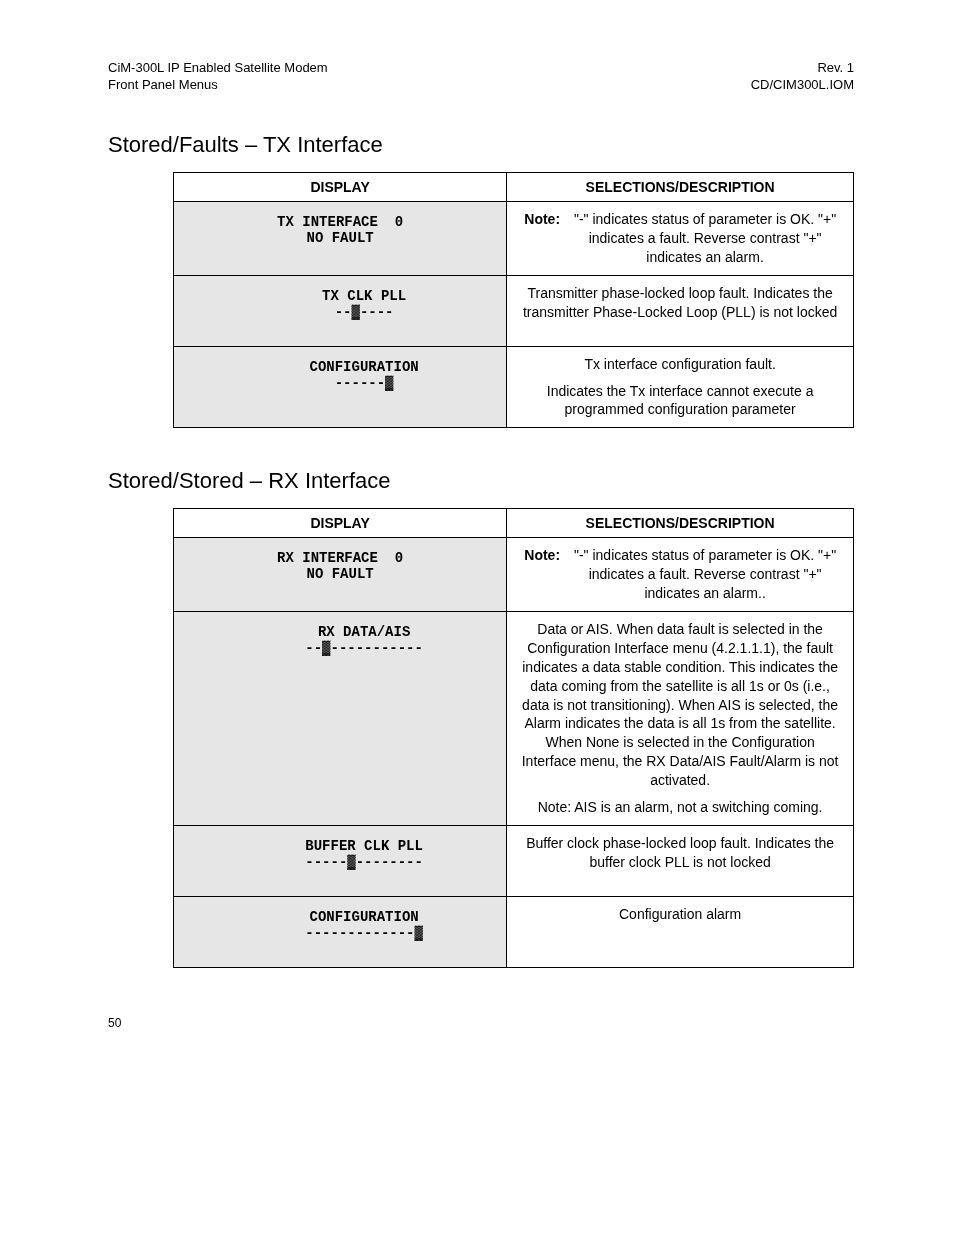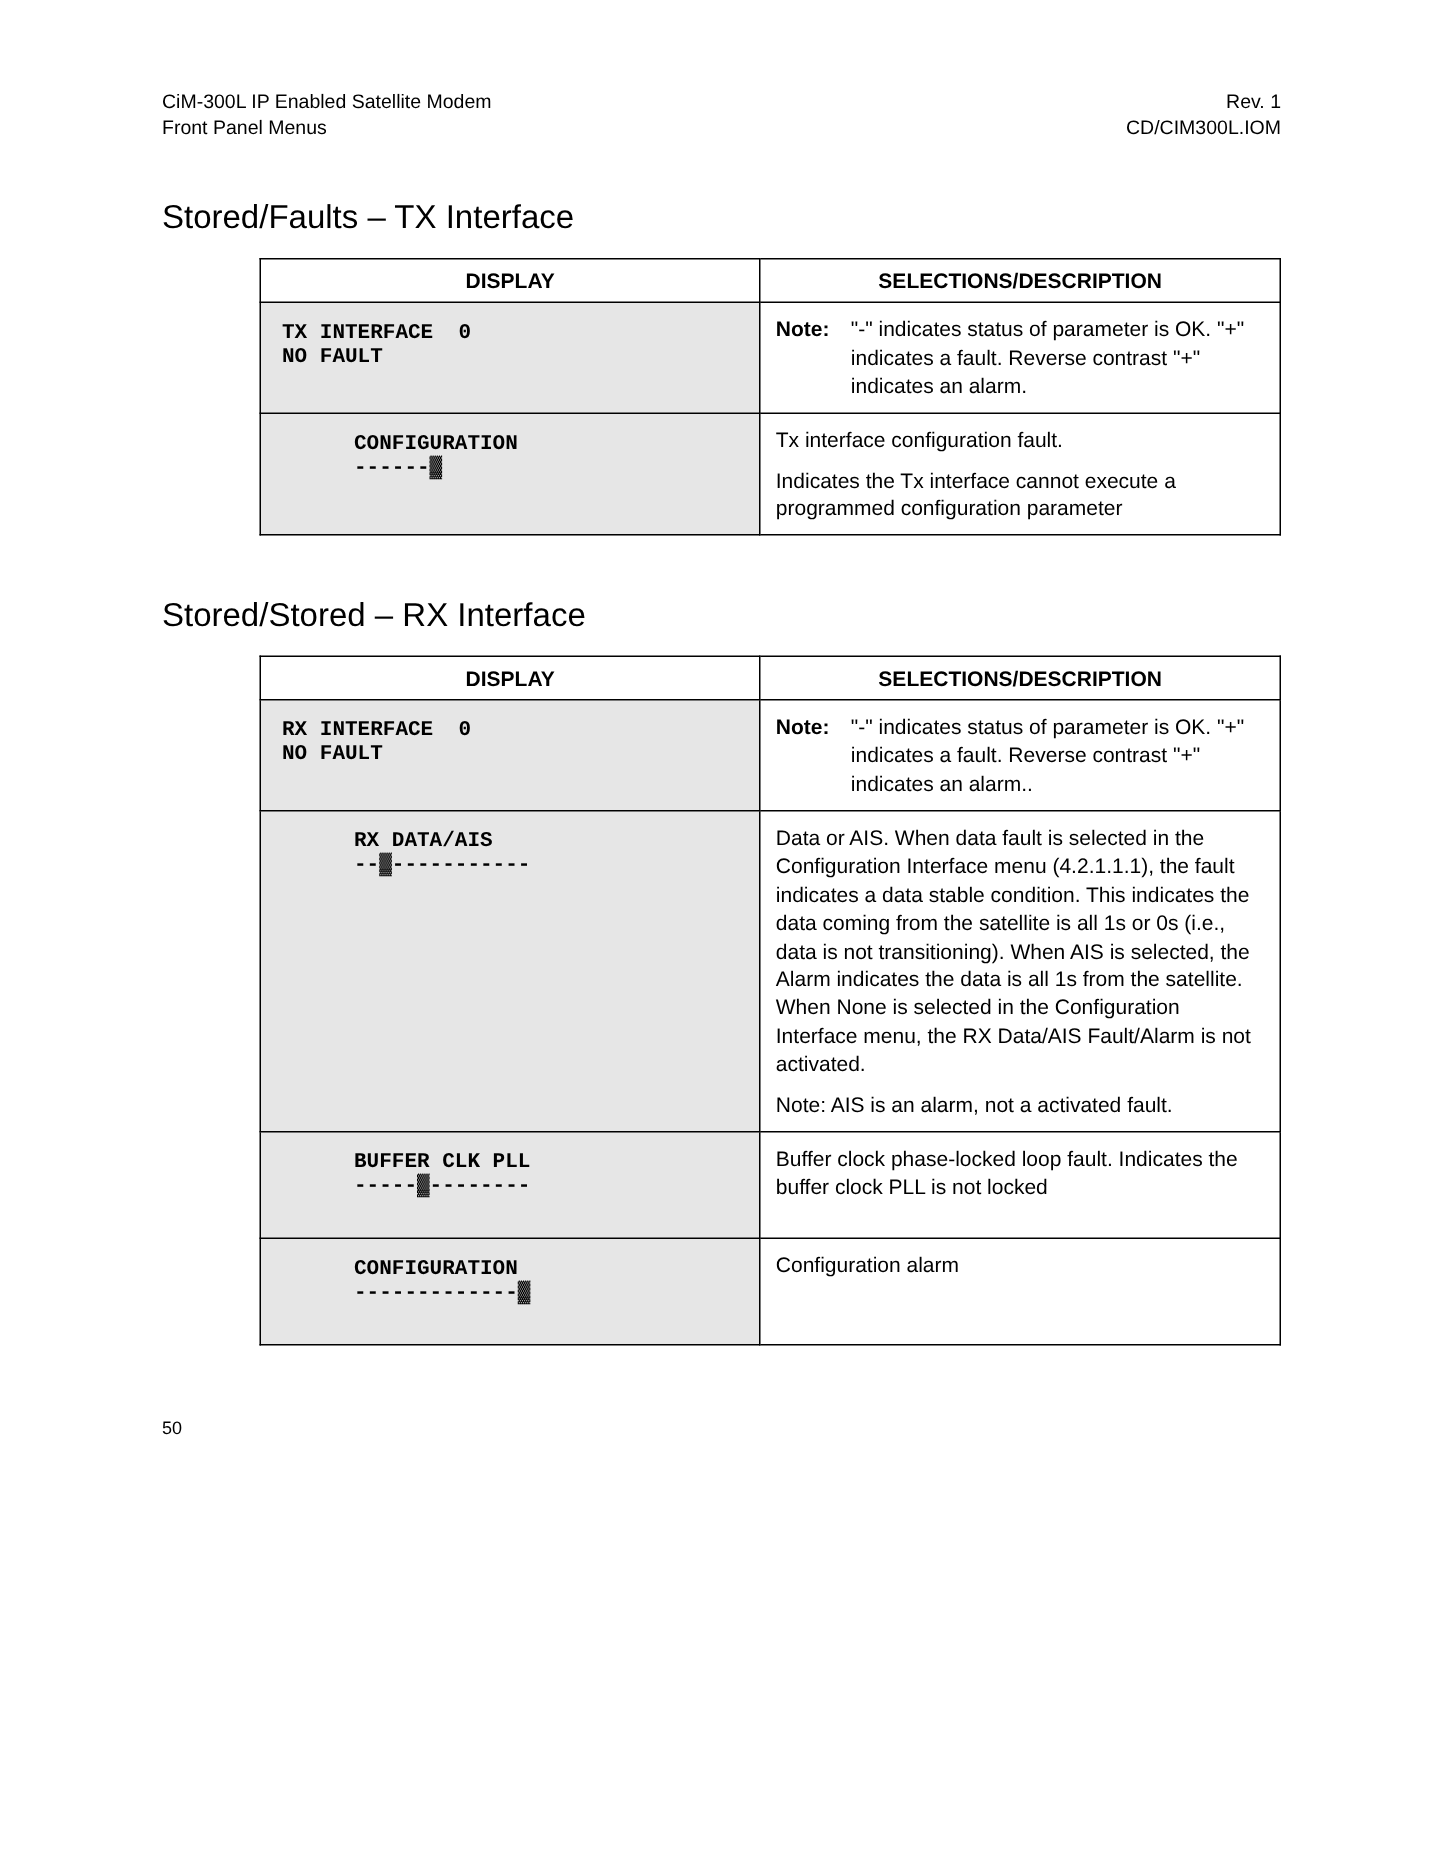--- a/index.html
+++ b/index.html
@@ -10,21 +10,21 @@
       margin: 0 auto;
       padding: 60px 100px 40px 108px;
       color: #000;
       font-size: 14px;
     }
     .header-row { display: flex; justify-content: space-between; font-size: 13px; margin-bottom: 2px; }
     .section-title { font-size: 22px; font-weight: normal; margin-top: 40px; margin-bottom: 14px; }
     .tbl-wrap { margin-left: 52px; padding-left: 13px; }
     table { border-collapse: collapse; width: 100%; border: 1px solid #000; }
     th { border: 1px solid #000; font-weight: bold; font-size: 14px; padding: 6px 6px; text-align: center; }
-    td { border: 1px solid #000; vertical-align: top; }
+    td { border: 1px solid #000; vertical-align: top; text-align: center; }
     td.display-cell { background: #e6e6e6; padding: 12px 14px 26px 14px; font-size: 13px; }
     td.display-cell.indented { padding-left: 62px; }
     td.desc-cell { padding: 8px 10px 8px 10px; font-size: 14px; line-height: 1.35; }
     .mono { font-family: "Courier New", monospace; font-weight: bold; font-size: 14px; white-space: pre; }
     .mono2 { font-family: "Courier New", monospace; font-weight: bold; font-size: 14px; white-space: pre; }
     .note-row { display: flex; }
     .note-label { font-weight: bold; min-width: 50px; }
     .note-body { flex: 1; }
     .desc-extra { margin-top: 8px; }
     .footer { text-align: left; font-size: 12px; margin-top: 48px; }
@@ -60,20 +60,29 @@
     </td>
     <td class="desc-cell">
       <div class="note-row">
         <div class="note-label">Note:</div>
         <div class="note-body">"-" indicates status of parameter is OK. "+" indicates a fault. Reverse contrast "+" indicates an alarm.</div>
       </div>
     </td>
   </tr>
   <tr>
     <td class="display-cell indented">
+      <div class="mono2">TX CLK PLL</div>
+      <div class="mono2">--▓----</div>
+    </td>
+    <td class="desc-cell">
+      <div>Transmitter phase-locked loop fault. Indicates the transmitter Phase-Locked Loop (PLL) is not locked</div>
+    </td>
+  </tr>
+  <tr>
+    <td class="display-cell indented">
       <div class="mono2">CONFIGURATION</div>
       <div class="mono2">------▓</div>
     </td>
     <td class="desc-cell">
       <div>Tx interface configuration fault.</div>
       <div class="desc-extra">Indicates the Tx interface cannot execute a programmed configuration parameter</div>
     </td>
   </tr>
 </tbody>
     </table>
@@ -99,21 +108,21 @@
       </div>
     </td>
   </tr>
   <tr>
     <td class="display-cell indented">
       <div class="mono2">RX DATA/AIS</div>
       <div class="mono2">--▓-----------</div>
     </td>
     <td class="desc-cell">
       <div>Data or AIS. When data fault is selected in the Configuration Interface menu (4.2.1.1.1), the fault indicates a data stable condition. This indicates the data coming from the satellite is all 1s or 0s (i.e., data is not transitioning). When AIS is selected, the Alarm indicates the data is all 1s from the satellite. When None is selected in the Configuration Interface menu, the RX Data/AIS Fault/Alarm is not activated.</div>
-      <div class="desc-extra">Note: AIS is an alarm, not a activated fault.</div>
+      <div class="desc-extra">Note: AIS is an alarm, not a switching coming.</div>
     </td>
   </tr>
   <tr>
     <td class="display-cell indented">
       <div class="mono2">BUFFER CLK PLL</div>
       <div class="mono2">-----▓--------</div>
     </td>
     <td class="desc-cell">
       <div>Buffer clock phase-locked loop fault. Indicates the buffer clock PLL is not locked</div>
     </td>

